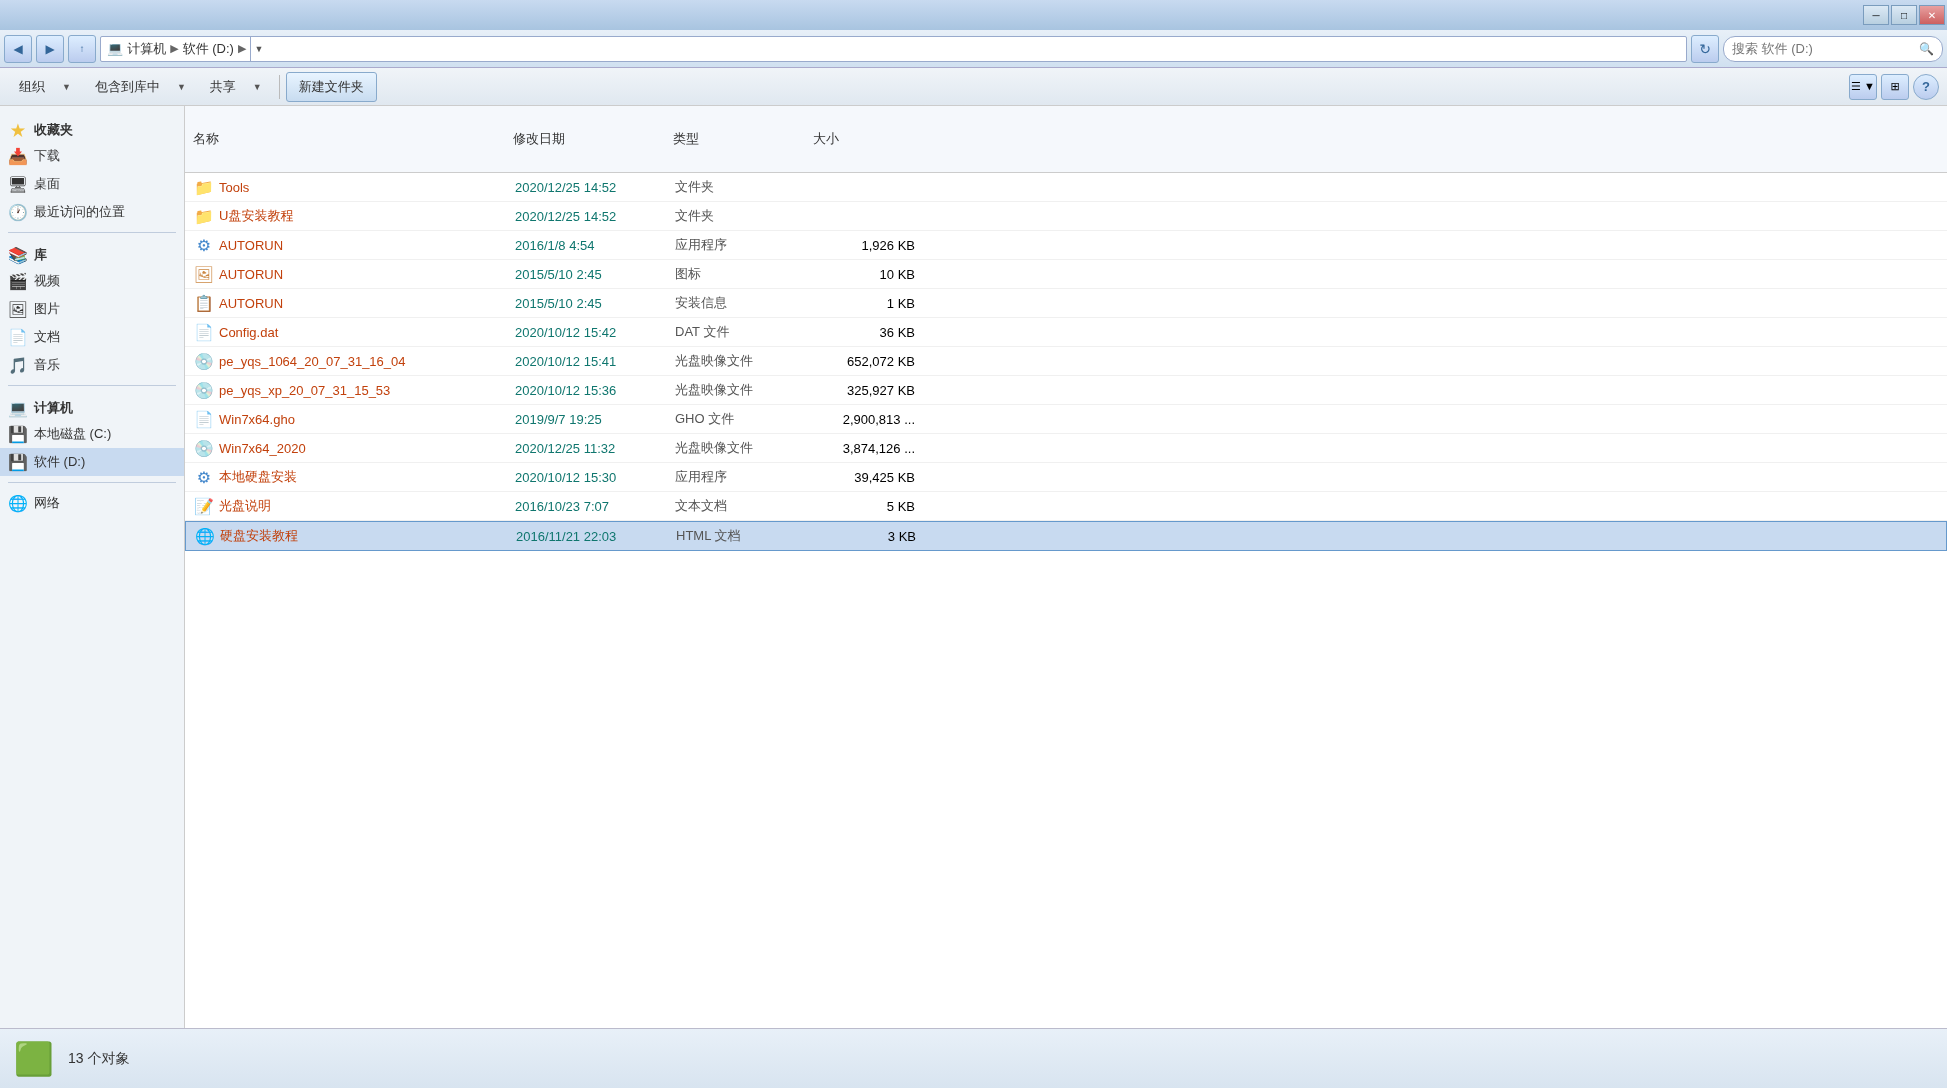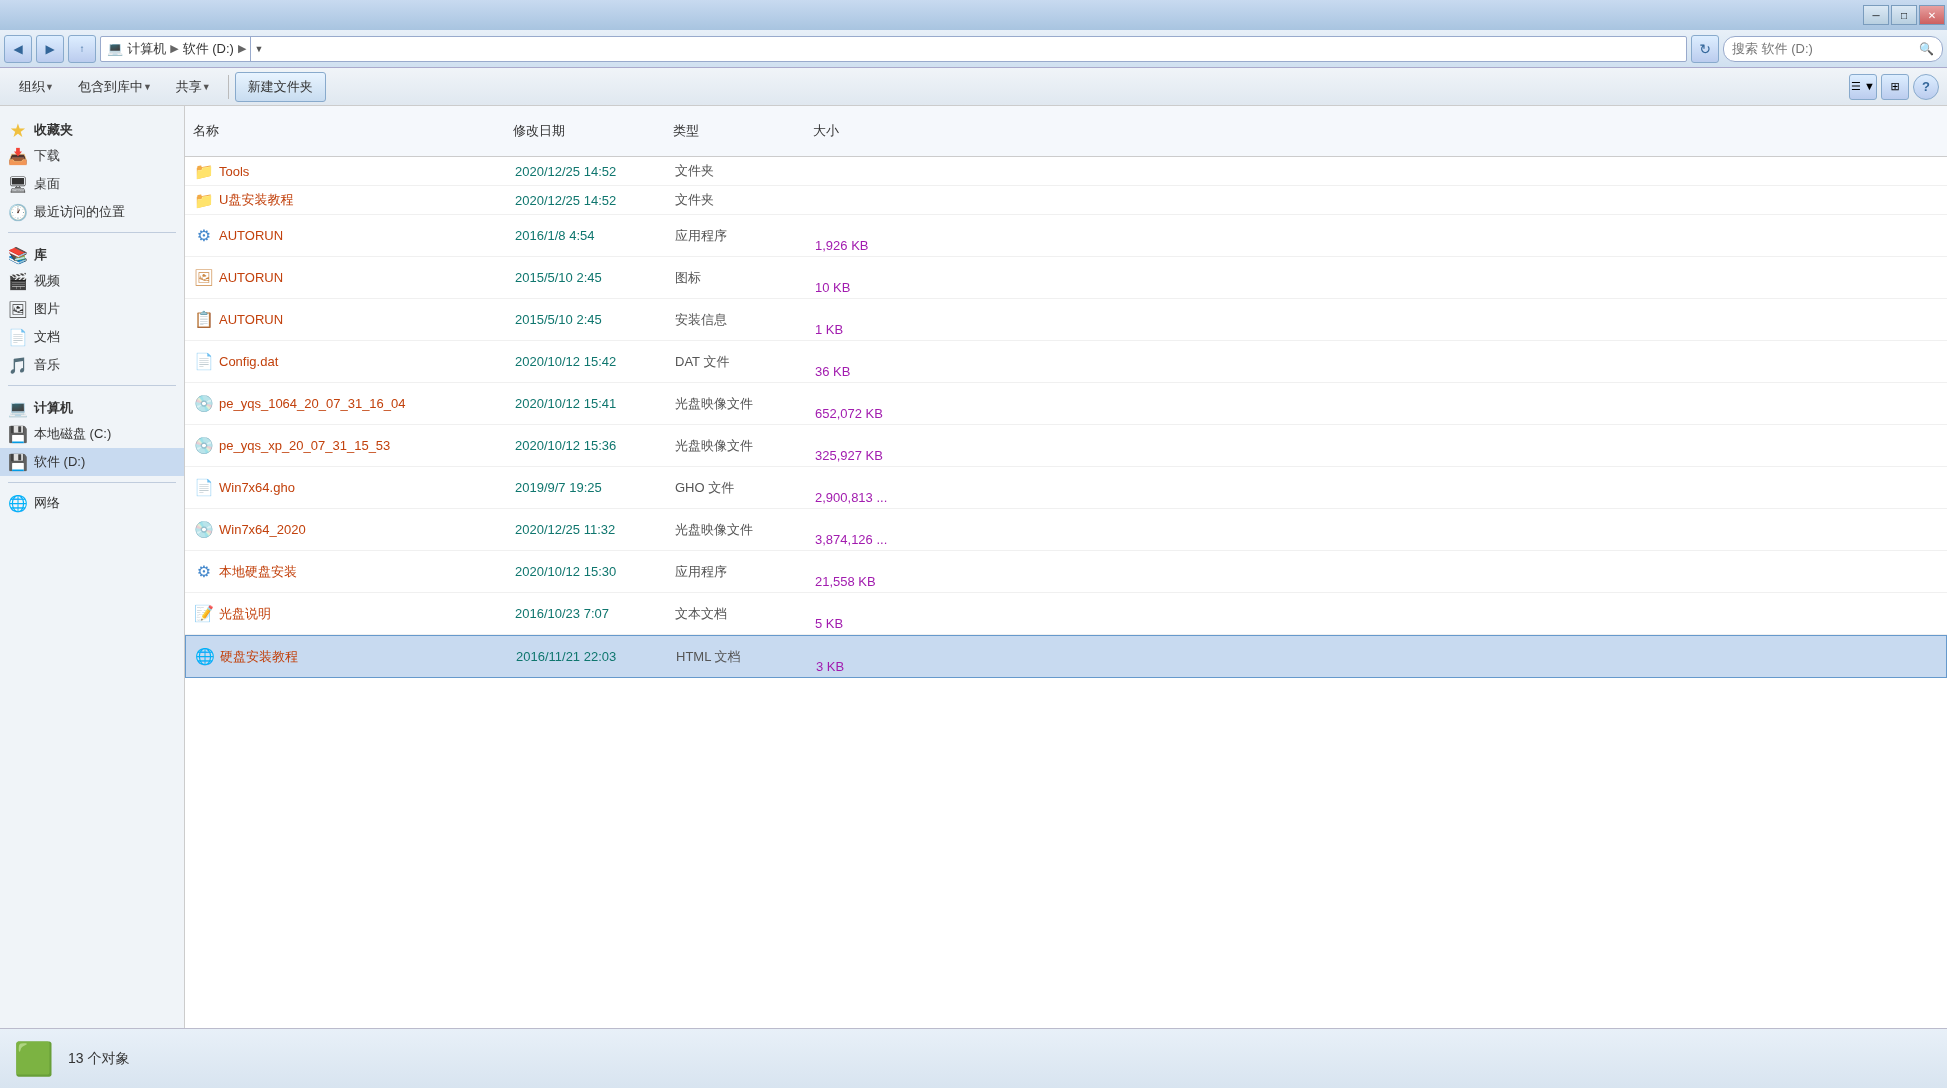--- a/index.html
+++ b/index.html
@@ -137,21 +137,21 @@
     }
     .toolbar-btn {
       height: 30px;
       padding: 0 10px;
       border: 1px solid transparent;
       background: transparent;
       border-radius: 3px;
       cursor: pointer;
       display: flex;
       align-items: center;
-      gap: 0;
+      gap: 17px;
       font-size: 13px;
       color: #333;
     }
     .toolbar-btn .arrow { font-size: 9px; color: #555; }
     .toolbar-sep { width: 1px; height: 24px; background: #bbb; margin: 0 4px; }
     .new-folder-btn {
       height: 30px;
       padding: 0 12px;
       border: 1px solid #88aacc;
       background: linear-gradient(to bottom, #e8f4ff, #c8dcf0);
@@ -236,21 +236,21 @@
     
     .file-area {
       flex: 1;
       display: flex;
       flex-direction: column;
       overflow: hidden;
     }
     .file-list-header {
       display: flex;
       align-items: center;
-      padding: 12px 0;
+      padding: 20px 0;
       border-bottom: 1px solid #ccc;
       background: #f5f8fc;
       font-size: 13px;
       color: #333;
       flex-shrink: 0;
     }
     .col-name { width: 320px; padding-left: 30px; cursor: pointer; }
     .col-date { width: 160px; cursor: pointer; }
     .col-type { width: 140px; cursor: pointer; }
     .col-size { width: 120px; text-align: left; padding-right: 20px; cursor: pointer; }
@@ -267,21 +267,21 @@
       padding: 3px 0;
       cursor: pointer;
       font-size: 13px;
       border-bottom: 1px solid #f0f0f0;
     }
     .file-row.selected { background: #c8daf0; border: 1px solid #6699cc; }
     .file-icon { width: 22px; height: 22px; display: flex; align-items: center; justify-content: center; font-size: 16px; flex-shrink: 0; margin-left: 8px; }
     .file-name { flex: 0 0 300px; padding-left: 4px; color: #c2410c; }
     .file-date { flex: 0 0 160px; color: #0f766e; }
     .file-type { flex: 0 0 140px; color: #555; }
-    .file-size { flex: 0 0 120px; padding-right: 20px; color: #a21caf; margin-top: 20px; }
+    .file-size { flex: 0 0 120px; text-align: right; padding-right: 20px; color: #000000; }
 
     
     .status-bar {
       height: 60px;
       background: linear-gradient(to bottom, #e8f0f8, #d8e4f0);
       border-top: 1px solid #bbc;
       display: flex;
       align-items: center;
       padding: 0 12px;
       gap: 12px;
@@ -516,21 +516,21 @@
     <div class="file-name">Win7x64_2020</div>
     <div class="file-date">2020/12/25 11:32</div>
     <div class="file-type">光盘映像文件</div>
     <div class="file-size">3,874,126 ...</div>
   </div>
         <div class="file-row">
     <div class="file-icon" style="color:#4488cc">⚙</div>
     <div class="file-name">本地硬盘安装</div>
     <div class="file-date">2020/10/12 15:30</div>
     <div class="file-type">应用程序</div>
-    <div class="file-size">21,558 KB</div>
+    <div class="file-size">39,425 KB</div>
   </div>
         <div class="file-row">
     <div class="file-icon" style="color:#555">📝</div>
     <div class="file-name">光盘说明</div>
     <div class="file-date">2016/10/23 7:07</div>
     <div class="file-type">文本文档</div>
     <div class="file-size">5 KB</div>
   </div>
         <div class="file-row selected">
     <div class="file-icon" style="color:#cc4444">🌐</div>

